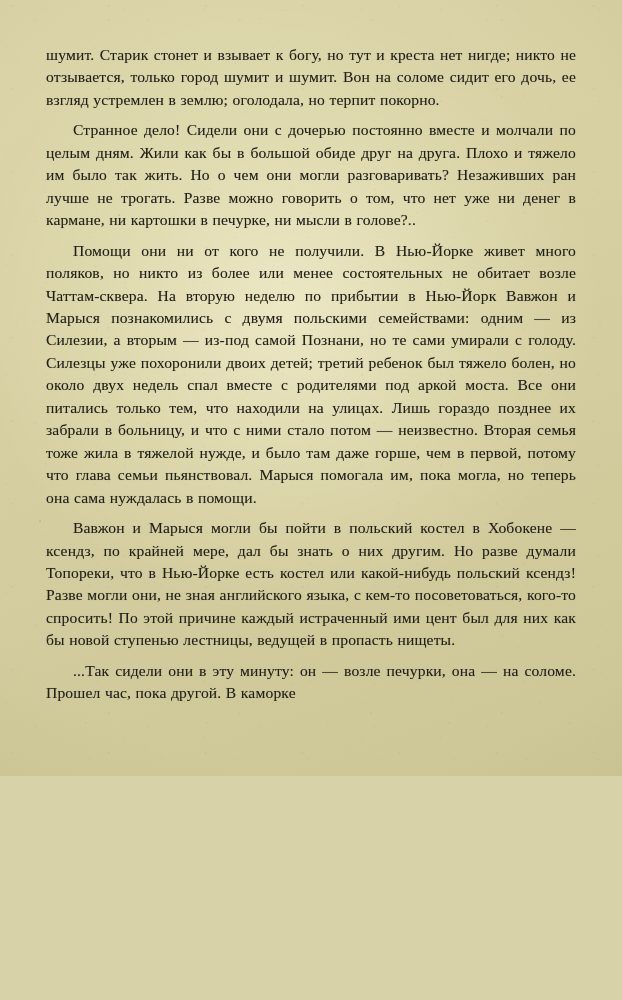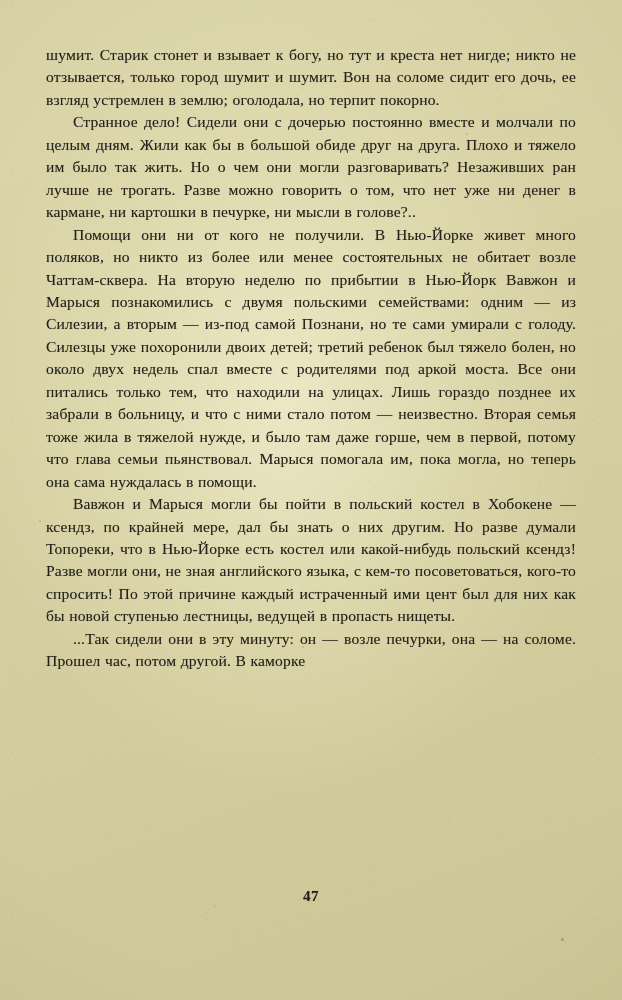--- a/index.html
+++ b/index.html
@@ -12,21 +12,21 @@
     height: 1000px;
     overflow: hidden;
     background: #d8d2a8;
     font-family: "Liberation Serif", "DejaVu Serif", serif;
   }
 
   
   .page-sheet {
     position: relative;
     width: 622px;
-    height: 1000px;
+    height: 776px;
     box-sizing: border-box;
     background:
       radial-gradient(ellipse 70% 55% at 46% 40%, rgba(255,252,225,0.55) 0%, rgba(255,250,215,0.18) 45%, rgba(0,0,0,0) 72%),
       radial-gradient(ellipse 120% 90% at 50% 50%, rgba(208,200,150,0) 55%, rgba(176,168,118,0.30) 88%, rgba(150,142,95,0.45) 100%),
       linear-gradient(160deg, #dcd6ab 0%, #d7d1a4 30%, #d2cc9e 62%, #cdc696 100%);
     overflow: hidden;
   }
 
   
   .paper-grain {
@@ -71,20 +71,21 @@
     font-size: 15.6px;
     line-height: 22.45px;
     text-align: justify;
     text-align-last: left;
     letter-spacing: 0.15px;
     word-spacing: 0.4px;
     -webkit-font-smoothing: none;
   }
   .para.indent {
     text-indent: 27px;
+    margin-top: 8px;
   }
 
   
   .para {
     text-shadow: 0 0 0.8px rgba(35,33,26,0.30);
   }
 
   
   .folio {
     position: absolute;
@@ -112,18 +113,18 @@
   <div class="speck" style="left:466px; top:133px; width:2px; height:2px; opacity:.5;"></div>
   <div class="speck" style="left:302px; top:646px; width:2px; height:2px; opacity:.45;"></div>
   <div class="speck" style="left:214px; top:905px; width:2px; height:2px; opacity:.4;"></div>
   <div class="speck" style="left:39px;  top:520px; width:2px; height:2px; opacity:.5;"></div>
 
   <div class="text-block">
     <p class="para">шумит. Старик стонет и взывает к богу, но тут и креста нет нигде; никто не отзывается, только город шумит и шумит. Вон на соломе сидит его дочь, ее взгляд устремлен в землю; оголодала, но терпит покорно.</p>
     <p class="para indent">Странное дело! Сидели они с дочерью постоянно вместе и молчали по целым дням. Жили как бы в большой обиде друг на друга. Плохо и тяжело им было так жить. Но о чем они могли разговаривать? Незаживших ран лучше не трогать. Разве можно говорить о том, что нет уже ни денег в кармане, ни картошки в печурке, ни мысли в голове?..</p>
     <p class="para indent">Помощи они ни от кого не получили. В Нью-Йорке живет много поляков, но никто из более или менее состоятельных не обитает возле Чаттам-сквера. На вторую неделю по прибытии в Нью-Йорк Вавжон и Марыся познакомились с двумя польскими семействами: одним — из Силезии, а вторым — из-под самой Познани, но те сами умирали с голоду. Силезцы уже похоронили двоих детей; третий ребенок был тяжело болен, но около двух недель спал вместе с родителями под аркой моста. Все они питались только тем, что находили на улицах. Лишь гораздо позднее их забрали в больницу, и что с ними стало потом — неизвестно. Вторая семья тоже жила в тяжелой нужде, и было там даже горше, чем в первой, потому что глава семьи пьянствовал. Марыся помогала им, пока могла, но теперь она сама нуждалась в помощи.</p>
     <p class="para indent">Вавжон и Марыся могли бы пойти в польский костел в Хобокене — ксендз, по крайней мере, дал бы знать о них другим. Но разве думали Топореки, что в Нью-Йорке есть костел или какой-нибудь польский ксендз! Разве могли они, не зная английского языка, с кем-то посоветоваться, кого-то спросить! По этой причине каждый истраченный ими цент был для них как бы новой ступенью лестницы, ведущей в пропасть нищеты.</p>
-    <p class="para indent">...Так сидели они в эту минуту: он — возле печурки, она — на соломе. Прошел час, потом другой. В каморке</p>
+    <p class="para indent">...Так сидели они в эту минуту: он — возле печурки, она — на соломе. Прошел час, пока другой. В каморке</p>
   </div>
 
   <div class="folio">47</div>
 
 </div>
 
 </body></html>

